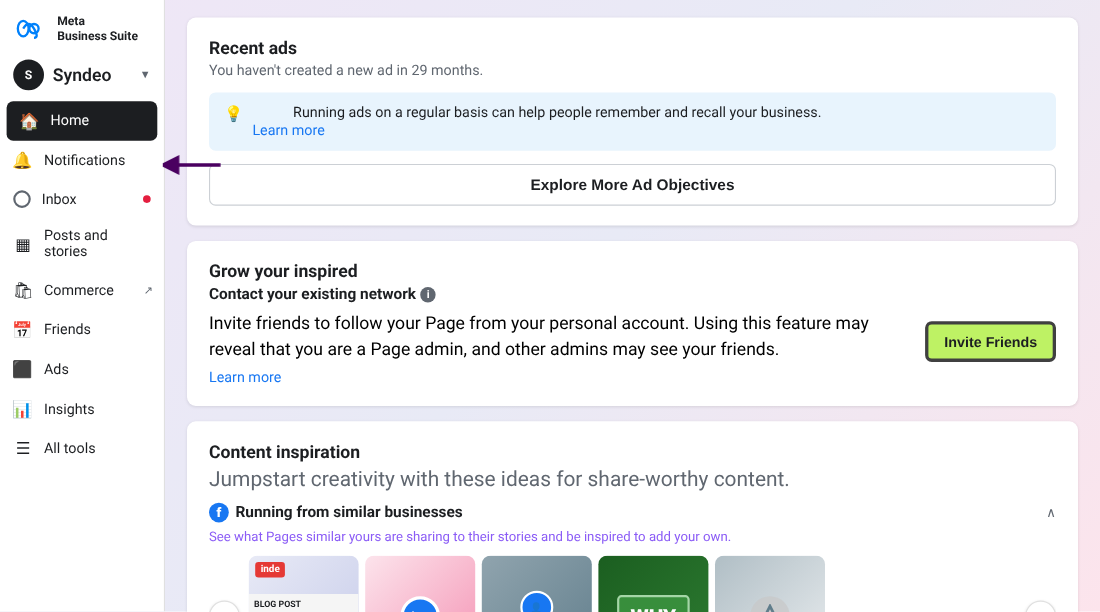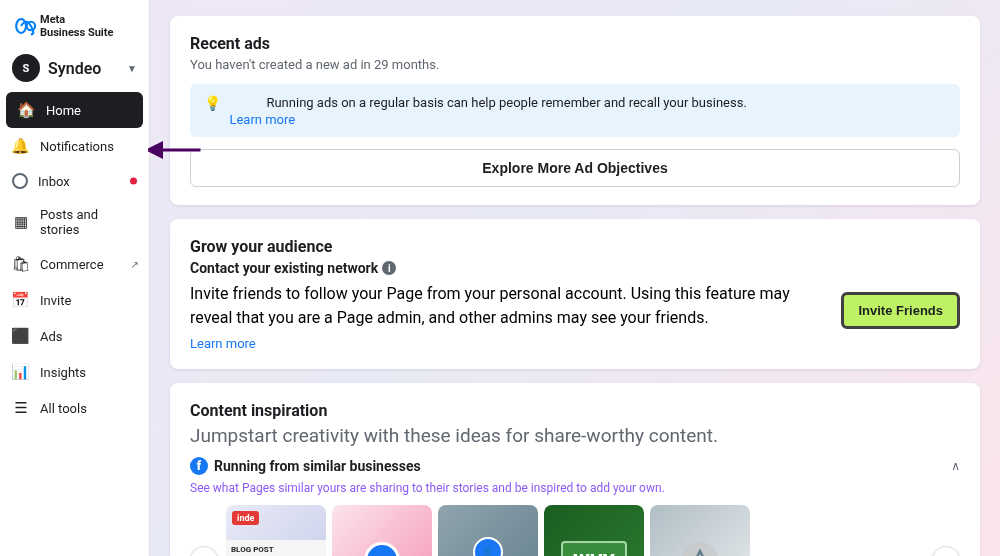--- a/index.html
+++ b/index.html
@@ -22,21 +22,21 @@
       flex-direction: column;
       border-right: 1px solid #e0e0e0;
       height: 556px;
       overflow: hidden;
     }
 
     .sidebar-logo {
       display: flex;
       align-items: center;
       padding: 12px 12px 8px 12px;
-      gap: 0;
+      gap: 12px;
     }
 
     .logo-icon {
       width: 28px;
       height: 28px;
     }
 
     .logo-text {
       font-size: 11px;
       font-weight: 700;
@@ -445,21 +445,21 @@
   </div>
 
   <div class="nav-item">
     <span class="nav-icon">🛍</span>
     <span class="nav-label">Commerce</span>
     <span class="external-icon">↗</span>
   </div>
 
   <div class="nav-item">
     <span class="nav-icon">📅</span>
-    <span class="nav-label">Invite</span>
+    <span class="nav-label">Friends</span>
   </div>
 
   <div class="nav-item">
     <span class="nav-icon">⬛</span>
     <span class="nav-label">Ads</span>
   </div>
 
   <div class="nav-item">
     <span class="nav-icon">📊</span>
     <span class="nav-label">Insights</span>
@@ -491,21 +491,21 @@
       <span class="info-icon">💡</span>
       <div>
         <span class="info-text">Running ads on a regular basis can help people remember and recall your business.</span>
         <a class="info-link" href="#">Learn more</a>
       </div>
     </div>
     <button class="explore-btn">Explore More Ad Objectives</button>
   </div>
 
   <div class="card">
-    <div class="card-title">Grow your audience</div>
+    <div class="card-title">Grow your inspired</div>
     <div class="audience-section">
       <div class="audience-text">
         <div class="audience-heading">
           <span>Contact your existing network</span>
           <span class="info-circle">i</span>
         </div>
         <div class="audience-desc">Invite friends to follow your Page from your personal account. Using this feature may reveal that you are a Page admin, and other admins may see your friends.</div>
         <a class="info-link" href="#">Learn more</a>
       </div>
       <button class="invite-btn">Invite Friends</button>

